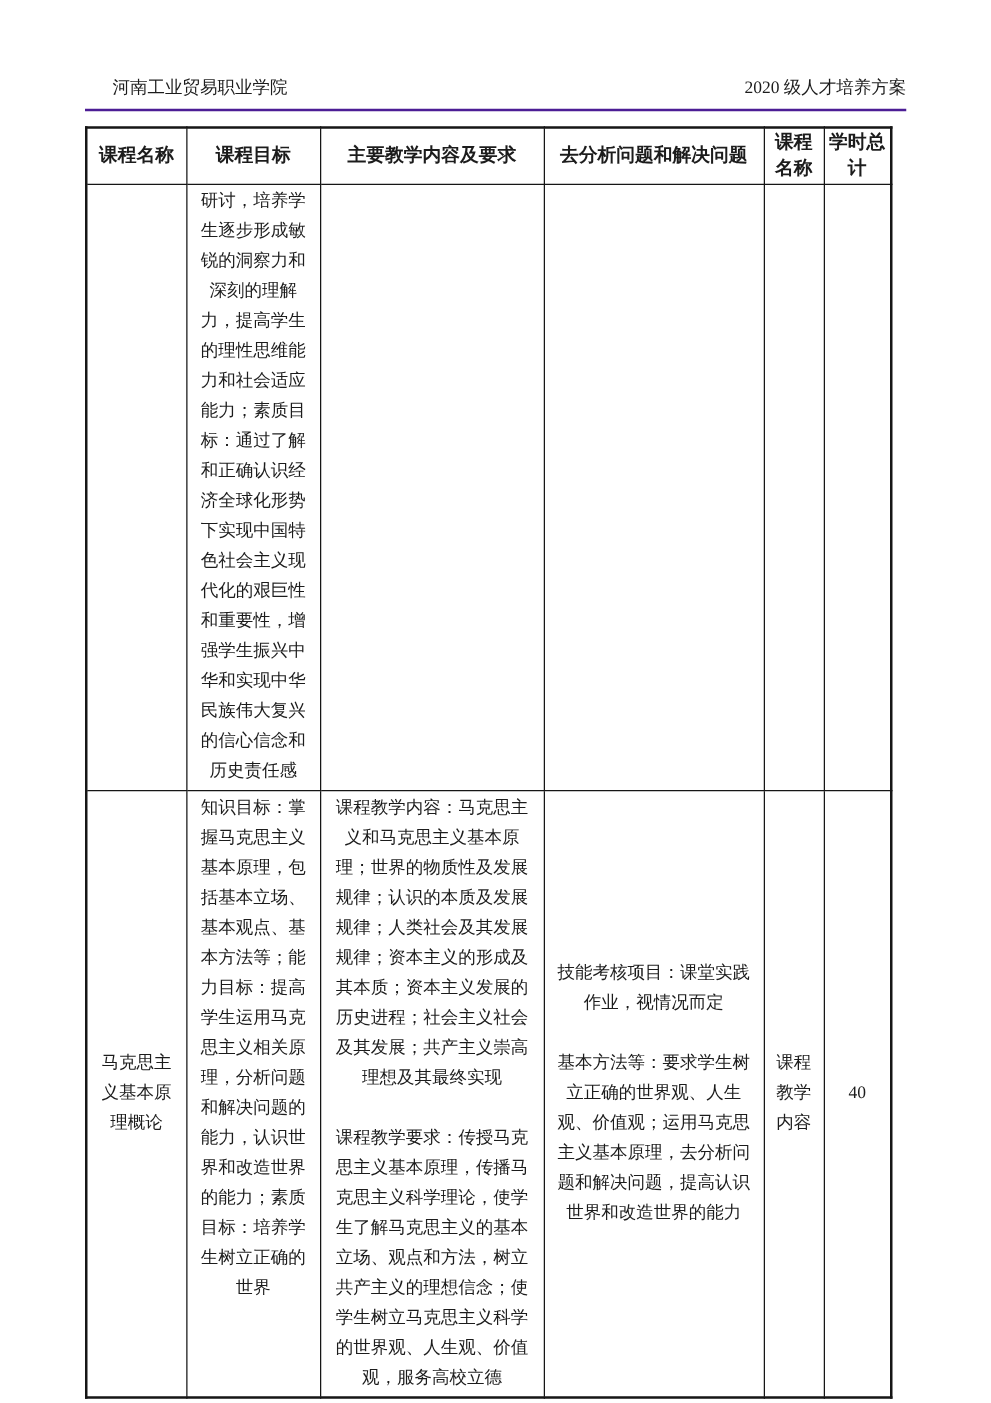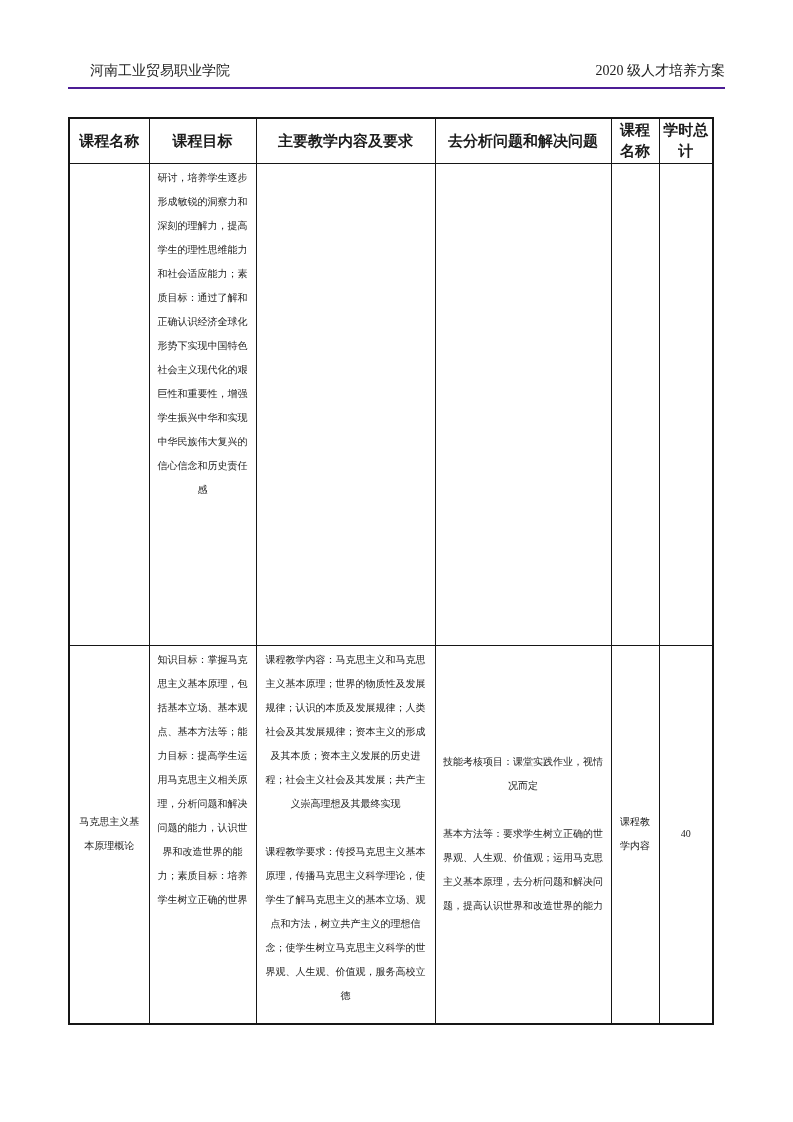--- a/index.html
+++ b/index.html
@@ -20,38 +20,38 @@
     align-items: flex-end;
     font-size: 14px;
     line-height: 18px;
     padding: 0 0 7px 22px;
     border-bottom: 2px solid #4c1d95;
   }
   .doc-table {
     border-collapse: collapse;
     table-layout: fixed;
     width: 644px;
-    margin-top: 28px;
+    margin-top: 12px;
     border: 2px solid #161616;
   }
   .doc-table th, .doc-table td {
     border: 1px solid #161616;
     text-align: center;
   }
   .doc-table th {
     font-size: 15px;
     font-weight: bold;
     text-align: center;
     vertical-align: middle;
     height: 38px;
     line-height: 21px;
     padding: 1px 2px;
   }
   .doc-table td {
-    font-size: 10px;
+    font-size: 14px;
     line-height: 24px;
     padding: 2px 6px;
     vertical-align: top;
   }
   tr.row-one td { height: 482px; }
   tr.row-two td { height: 378px; }
   .v-mid { vertical-align: middle !important; }
   .t-center { text-align: center; }
   .t-justify { text-align: justify; }
   .para + .para { margin-top: 24px; }

